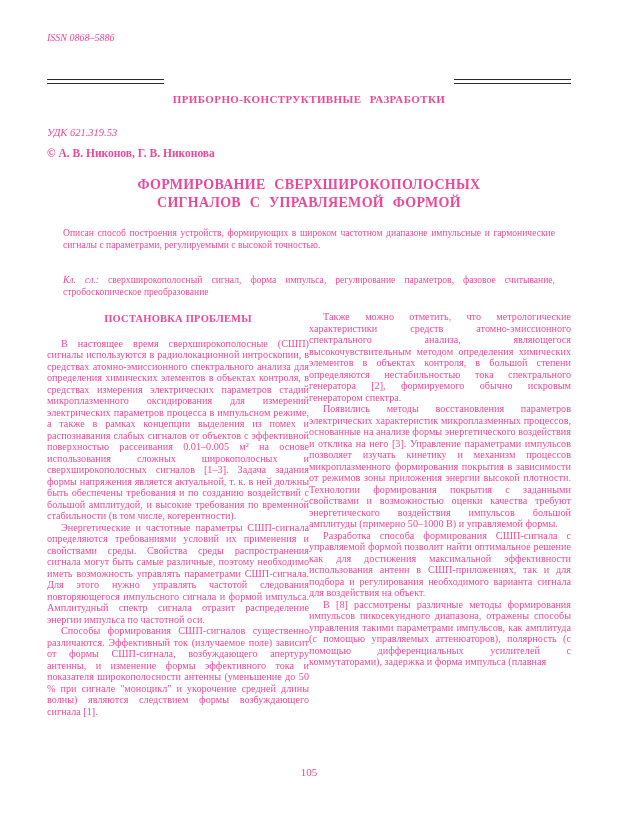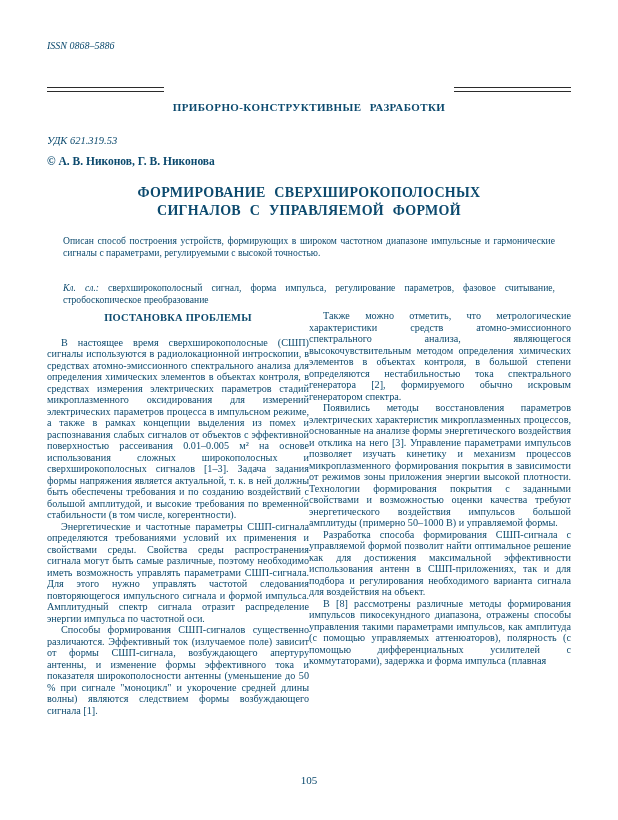--- a/index.html
+++ b/index.html
@@ -6,24 +6,24 @@
     margin: 0;
     padding: 0;
     background: #ffffff;
   }
   .sheet {
     position: relative;
     width: 618px;
     height: 820px;
     margin: 0 auto;
     background: #ffffff;
-    color: #0c4a6e;
+    color: #ec4899;
     font-family: "Liberation Serif", "DejaVu Serif", serif;
     box-sizing: border-box;
-    padding: 40px 47px 0 47px;
+    padding: 32px 47px 0 47px;
     overflow: hidden;
   }
   .running-head {
     display: flex;
     justify-content: space-between;
     align-items: baseline;
     font-style: italic;
     font-size: 10px;
     line-height: 12px;
   }
@@ -77,21 +77,21 @@
     margin: 24px 16px 0 16px;
     font-size: 9.6px;
     line-height: 11.6px;
     text-align: justify;
   }
   .keywords .kw-label {
     font-style: italic;
   }
   .columns {
     display: flex;
-    margin-top: 5px;
+    margin-top: 14px;
     height: 480px;
     overflow: hidden;
     justify-content: space-between;
   }
   .col {
     flex: 1;
     min-width: 0;
     font-size: 10.2px;
     line-height: 11.5px;
     text-align: justify;
@@ -105,21 +105,21 @@
   }
   .col h2.spaced {
     margin-top: 21px;
   }
   .col p {
     margin: 0;
     text-indent: 14px;
   }
   .page-footer {
     position: absolute;
-    bottom: 0;
+    bottom: 8px;
     left: 0;
     right: 0;
     height: 46px;
     text-align: center;
     font-size: 11px;
   }
 </style>
 </head>
 <body>
 

